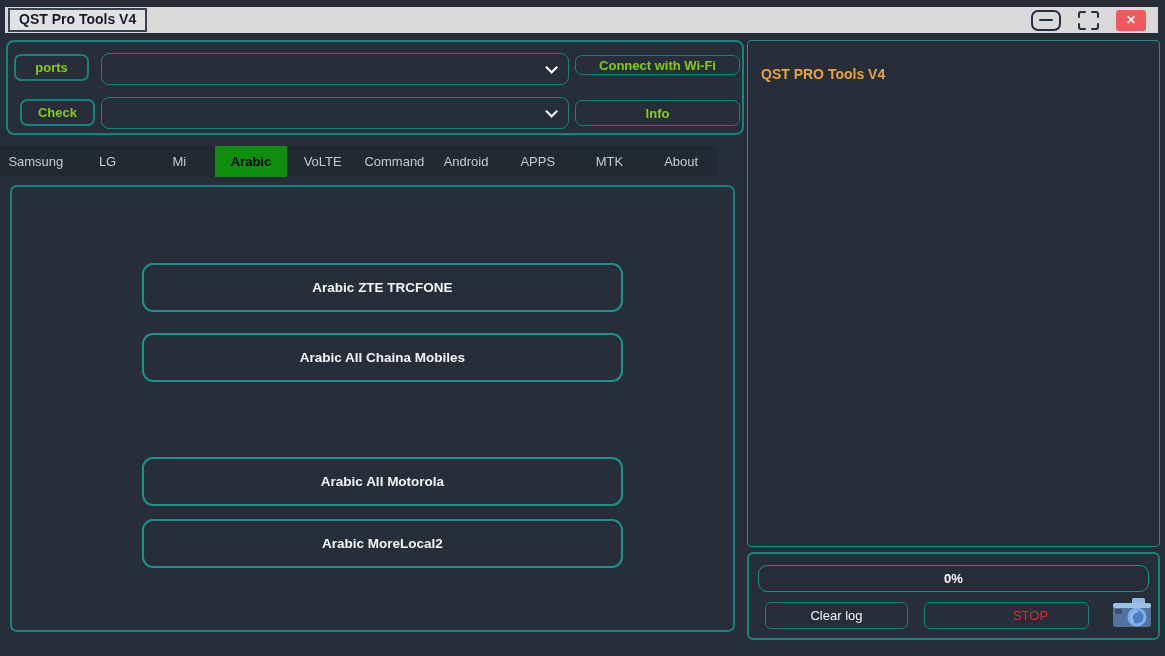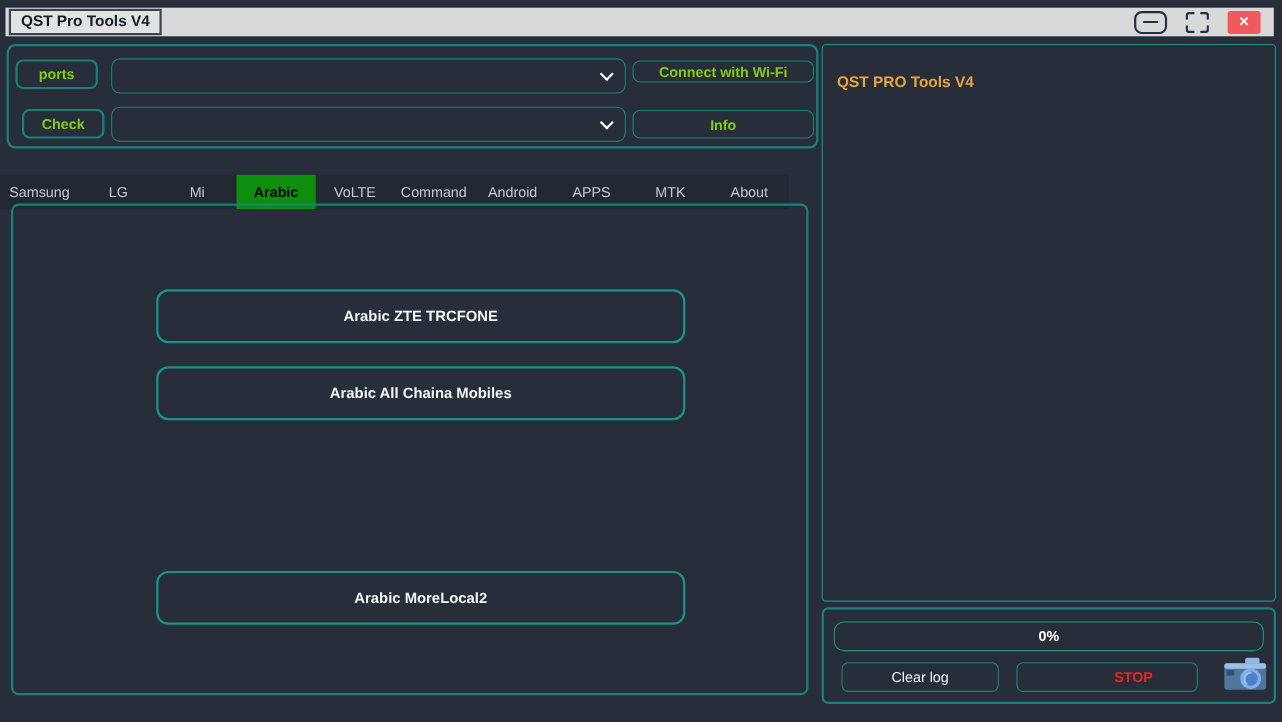--- a/index.html
+++ b/index.html
@@ -58,21 +58,21 @@
   }
   .combo-1 { top:11px; }
   .combo-2 { top:55px; }
   .chevron {
     margin-left:auto; width:9px; height:9px;
     border-right:2.5px solid #ffffff; border-bottom:2.5px solid #ffffff;
     transform:rotate(45deg) translateY(-3px);
   }
   
   .tabstrip {
-    position:absolute; left:0; top:159px; width:717px; height:31px;
+    position:absolute; left:0; top:146px; width:717px; height:31px;
     background:#222933; display:flex;
   }
   .tab {
     flex:1; display:flex; align-items:center; justify-content:center;
     font-size:13px; color:#c3c9d1; cursor:pointer; white-space:nowrap;
   }
   .tab.active { background:#0d8f0d; color:#000000; font-weight:bold; }
   
   .main-panel {
     position:absolute; left:10px; top:185px; width:725px; height:447px;
@@ -106,21 +106,21 @@
     display:flex; align-items:center; justify-content:center;
     font-size:13px; font-weight:bold; color:#ffffff;
   }
   .clear-btn, .stop-btn {
     position:absolute; top:48px; height:27px;
     border:1.5px solid #17827c; border-radius:6px; background:transparent;
     display:flex; align-items:center; justify-content:center;
     font-size:13px; cursor:pointer;
   }
   .clear-btn { left:16px;  width:143px; color:#f2f4f6; }
-  .stop-btn  { left:175px; width:165px; color:#e82428; font-weight:bold;padding-left:48px; }
+  .stop-btn  { left:175px; width:165px; color:#e82428; font-weight:normal;padding-left:48px; }
   .camera { position:absolute; left:363px; top:43px; width:40px; height:36px; cursor:pointer; }
 </style>
 </head>
 <body>
 
 <div class="titlebar">
   <div class="title-box">QST Pro Tools V4</div>
   <div class="win-controls">
     <div class="btn-min">
       <span class="bar"></span>
@@ -163,20 +163,21 @@
   <div class="tab">Command</div>
   <div class="tab">Android</div>
   <div class="tab">APPS</div>
   <div class="tab">MTK</div>
   <div class="tab">About</div>
 </div>
 
 <div class="main-panel">
   <button class="action-btn ab-0">Arabic ZTE TRCFONE</button>
   <button class="action-btn ab-1">Arabic All Chaina Mobiles</button>
+  <button class="action-btn ab-3">Arabic All Motorola</button>
   <button class="action-btn ab-4">Arabic MoreLocal2</button>
 </div>
 
 <div class="log-panel">
   <div class="log-header">QST PRO Tools V4</div>
 </div>
 
 <div class="bottom-panel">
   <div class="progress">
     <span>0%</span>

